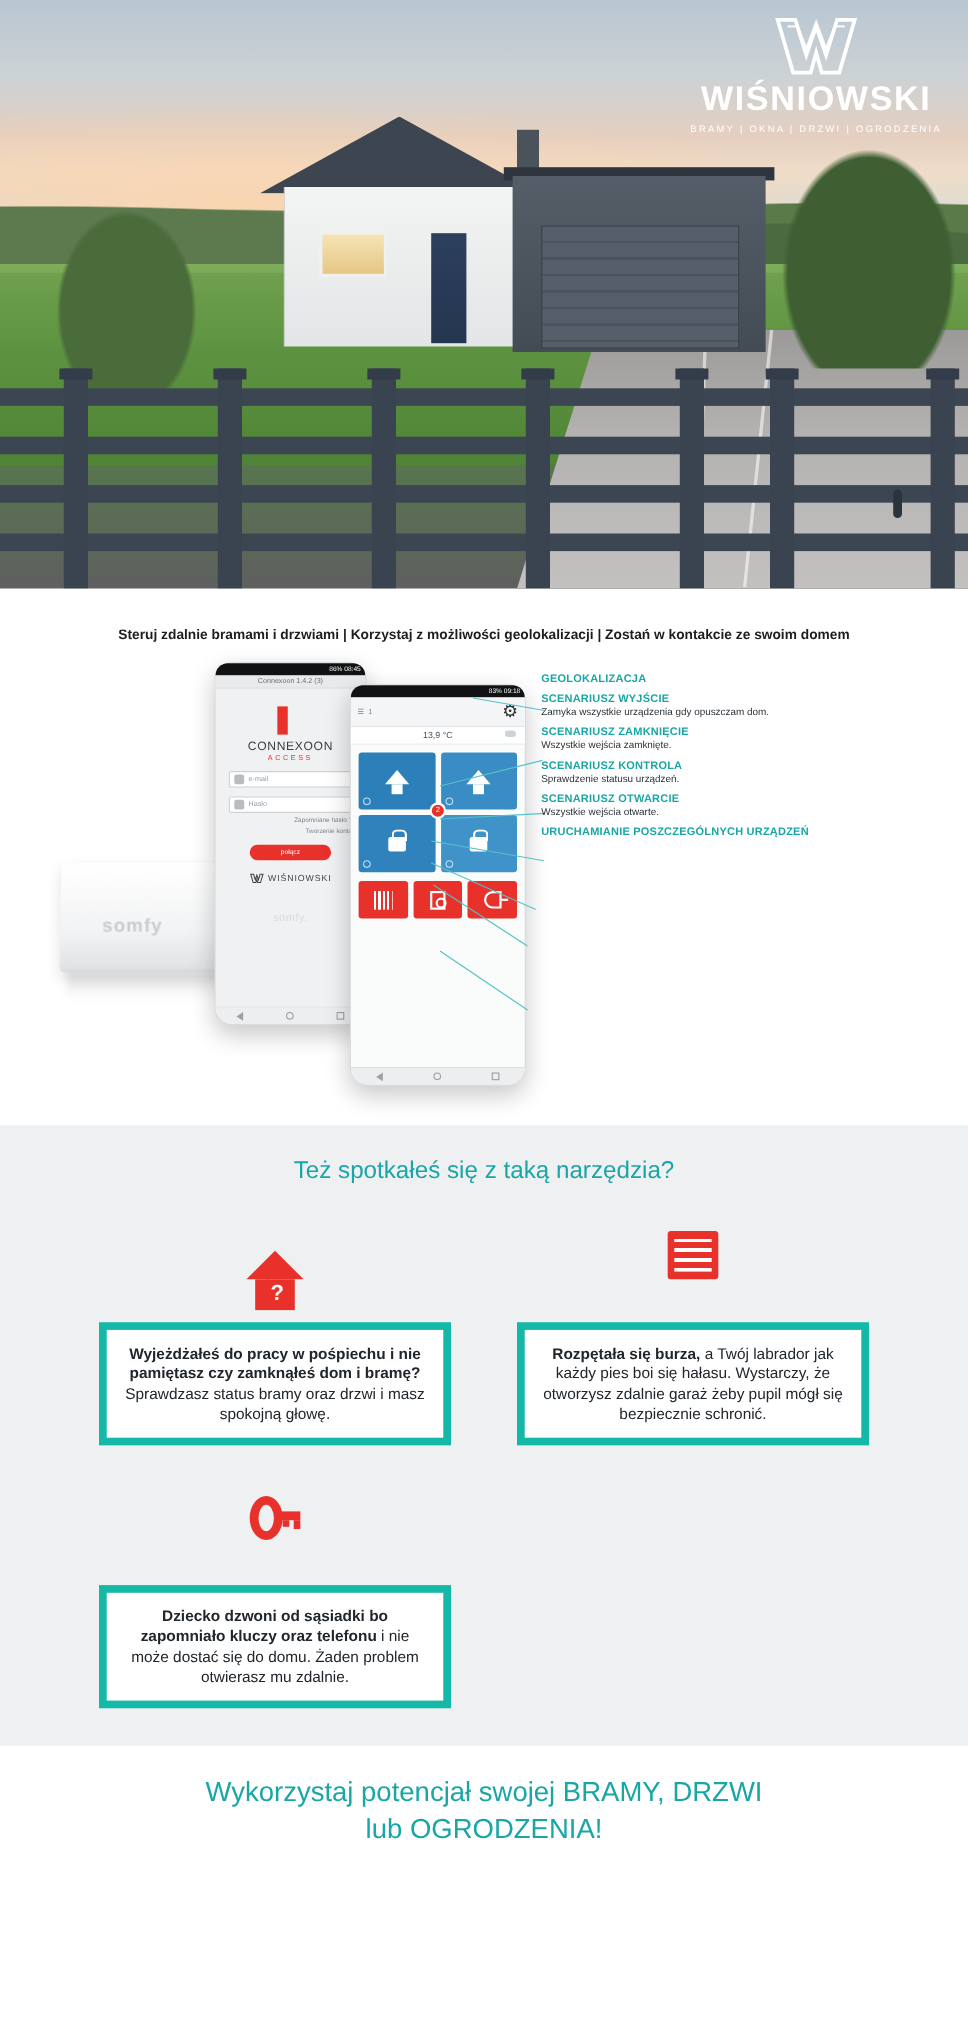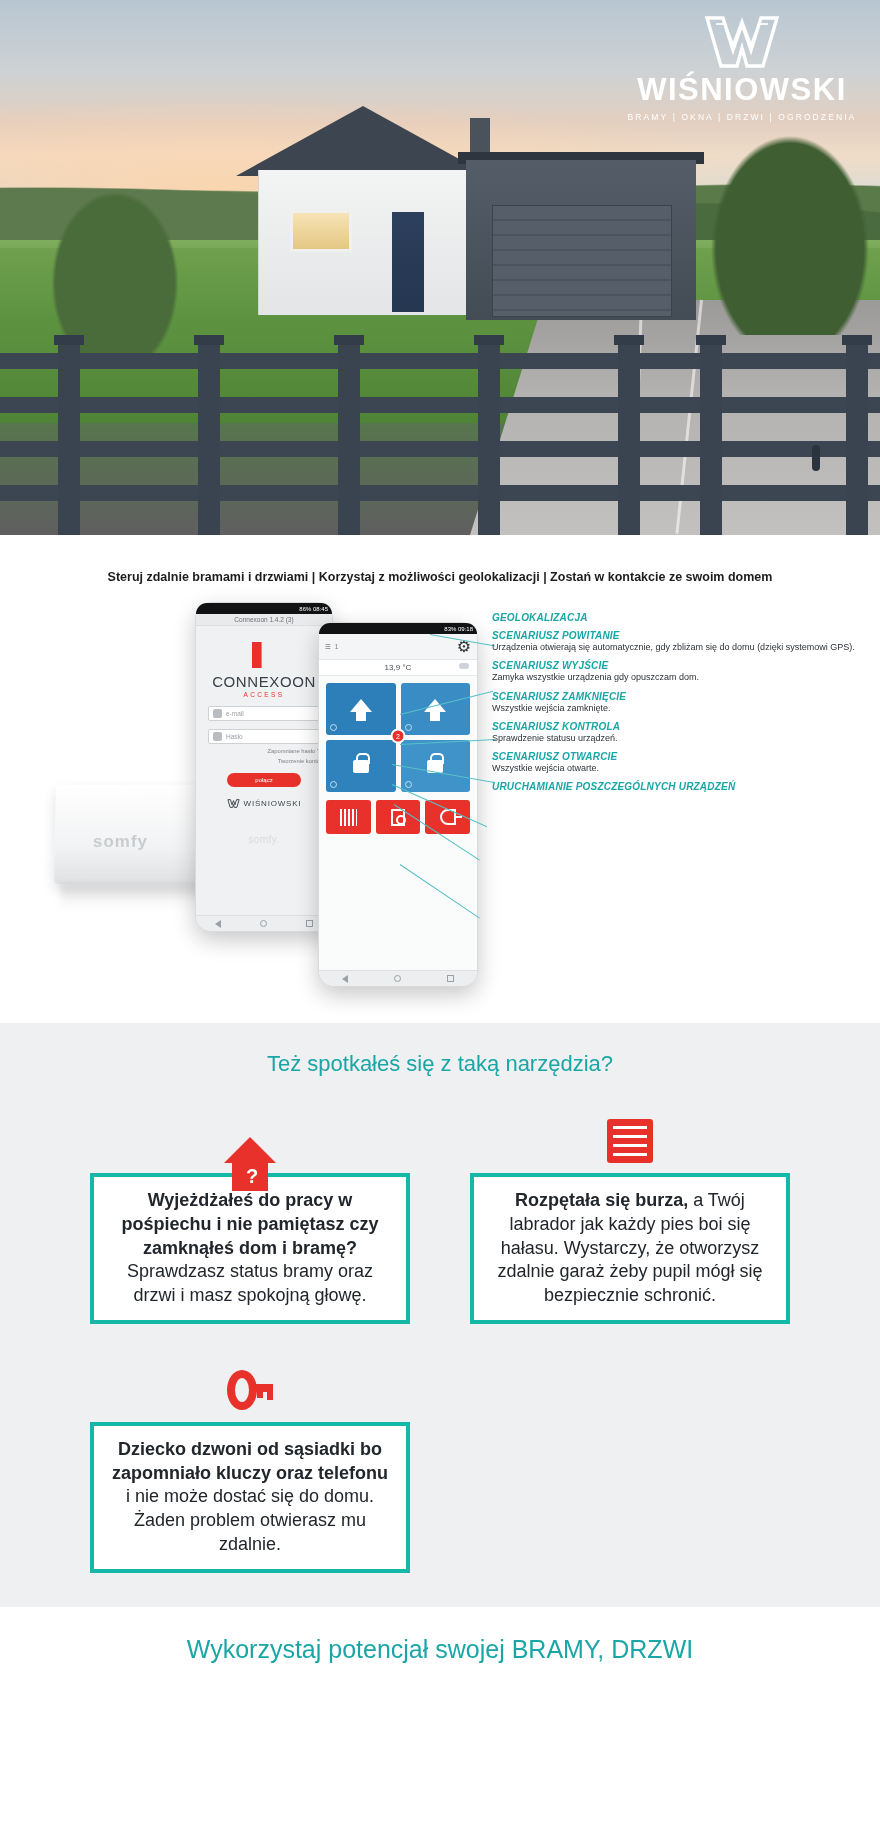--- a/index.html
+++ b/index.html
@@ -184,21 +184,21 @@
   .login-body{ padding:16px 12px 8px; text-align:center; }
   .cx-logo-icon{
     width:24px;height:26px;margin:0 auto 5px;
     background:#e8312a;
     clip-path: polygon(0 0,40% 0,40% 100%,0 100%,0 0);
     position:relative;
   }
   .cx-logo-icon:after{
     content:""; position:absolute; left:14px; top:0; width:10px; height:26px; background:#e8312a;
   }
-  .cx-name{ font-size:15px; color:#3a4048; letter-spacing:.6px;text-align:center; }
+  .cx-name{ font-size:11px; color:#3a4048; letter-spacing:.6px;text-align:center; }
   .cx-access{ font-size:6.5px; color:#e8312a; letter-spacing:2.4px; margin-top:1px; }
   .field{
     margin-top:8px; height:15px; border:1px solid #cfd2d5; background:#fff; border-radius:2px;
     display:flex; align-items:center; padding:0 4px; gap:4px;
   }
   .field .fi{ width:9px;height:9px;background:#b9bdc1;border-radius:2px; flex:none; }
   .field span{ font-size:6.5px; color:#9aa0a5; }
   .mini-link{ font-size:5.8px; color:#7c8288; text-align:right; margin-top:4px; }
   .connect-btn{
     margin:9px auto 0; width:74px; height:14px; background:#e8312a; border-radius:7px;
@@ -267,21 +267,21 @@
   }
   .rt-gate{ width:17px;height:17px;background:repeating-linear-gradient(to right,#fff 0 2px,transparent 2px 4px); }
   .rt-door{ width:14px;height:17px;border:2px solid #fff; position:relative;}
   .rt-door:after{content:"";position:absolute;left:3px;top:4px;width:6px;height:6px;border:2px solid #fff;border-radius:50%;}
   .rt-key{ width:16px;height:16px;border:2px solid #fff;border-radius:50% 0 0 50%; position:relative;}
   .rt-key:after{content:"";position:absolute;left:12px;top:5px;width:8px;height:2px;background:#fff;}
 
   
   .callouts{ position:absolute; left:492px; top:18px; width:370px; }
   .co { margin-bottom:7px; }
-  .co-title{ color:#1aa6a6; font-size:10px; font-weight:700; letter-spacing:.2px;font-style:italic; }
+  .co-title{ color:#1aa6a6; font-size:10px; font-weight:700; letter-spacing:.2px; }
   .co-text{ color:#2b3238; font-size:9px; line-height:1.25; margin-top:1px; }
   .leader{ position:absolute; background:#56c0c8; height:1px; transform-origin:left center; }
 
   
   .situations{ background:#eef0f1; padding:28px 0 34px; margin-top:14px; }
   .sit-title{ text-align:center; color:#1aa6a6; font-size:22px; font-weight:400; margin-bottom:24px;}
   .sit-grid{
     width:700px; margin:0 auto; display:grid; grid-template-columns:1fr 1fr; gap:26px 60px;
   }
   .sit-cell{ display:flex; flex-direction:column; align-items:center; }
@@ -297,22 +297,22 @@
   .ic-gate:after{
     content:""; position:absolute; left:6px; top:7px; right:6px; bottom:7px;
     background: repeating-linear-gradient(to bottom,#fff 0 3px,#e8312a 3px 9px);
   }
   .ic-key{ width:46px;height:44px; position:relative;}
   .ic-key .ring{ position:absolute; left:0; top:2px; width:30px;height:40px;border:8px solid #e8312a;border-radius:50%;}
   .ic-key .stem{ position:absolute; left:26px; top:16px; width:20px;height:8px;background:#e8312a;}
   .ic-key .t1{ position:absolute; left:40px; top:24px; width:6px;height:8px;background:#e8312a;}
   .ic-key .t2{ position:absolute; left:30px; top:24px; width:6px;height:6px;background:#e8312a;}
   .sit-box{
-    background:#fff; border:4px solid #14b8a6; padding:12px 14px; text-align:center; width:100%;
-    font-size:18px; line-height:1.32; color:#20262b;
+    background:#fff; border:7px solid #14b8a6; padding:12px 14px; text-align:center; width:100%;
+    font-size:14px; line-height:1.32; color:#20262b;margin-top:29px;
   }
   .sit-box b{ font-weight:700; }
 
   
   .footer{
     padding:26px 0 30px; text-align:center; color:#1aa6a6; font-size:25px; line-height:1.35;
   }
 </style>
 </head>
 <body>
@@ -478,24 +478,20 @@
     <div class="leader" style="left:392px; top:170px; width:104px; transform:rotate(10deg);"></div>
     <div class="leader" style="left:392px; top:190px; width:104px; transform:rotate(24deg);"></div>
     <div class="leader" style="left:394px; top:210px; width:102px; transform:rotate(33deg);"></div>
     <div class="leader" style="left:400px; top:270px; width:96px; transform:rotate(34deg);"></div>
 
     <div class="callouts">
       <div class="co">
         <div class="co-title">GEOLOKALIZACJA</div>
       </div>
       <div class="co">
-        <div class="co-title">SCENARIUSZ POWITANIE</div>
-        <div class="co-text">Urządzenia otwierają się automatycznie, gdy zbliżam się do domu (dzięki systemowi GPS).</div>
-      </div>
-      <div class="co">
         <div class="co-title">SCENARIUSZ WYJŚCIE</div>
         <div class="co-text">Zamyka wszystkie urządzenia gdy opuszczam dom.</div>
       </div>
       <div class="co">
         <div class="co-title">SCENARIUSZ ZAMKNIĘCIE</div>
         <div class="co-text">Wszystkie wejścia zamknięte.</div>
       </div>
       <div class="co">
         <div class="co-title">SCENARIUSZ KONTROLA</div>
         <div class="co-text">Sprawdzenie statusu urządzeń.</div>
@@ -547,15 +543,16 @@
         <div class="sit-box">
           <b>Dziecko dzwoni od sąsiadki bo zapomniało kluczy oraz telefonu</b><span> i nie może dostać się do domu. Żaden problem otwierasz mu zdalnie.</span>
         </div>
       </div>
 
     </div>
   </div>
 
   <div class="footer">
     <div>Wykorzystaj potencjał swojej BRAMY, DRZWI</div>
+    <div>lub OGRODZENIA!</div>
   </div>
 
 </div>
 
 </body></html>

